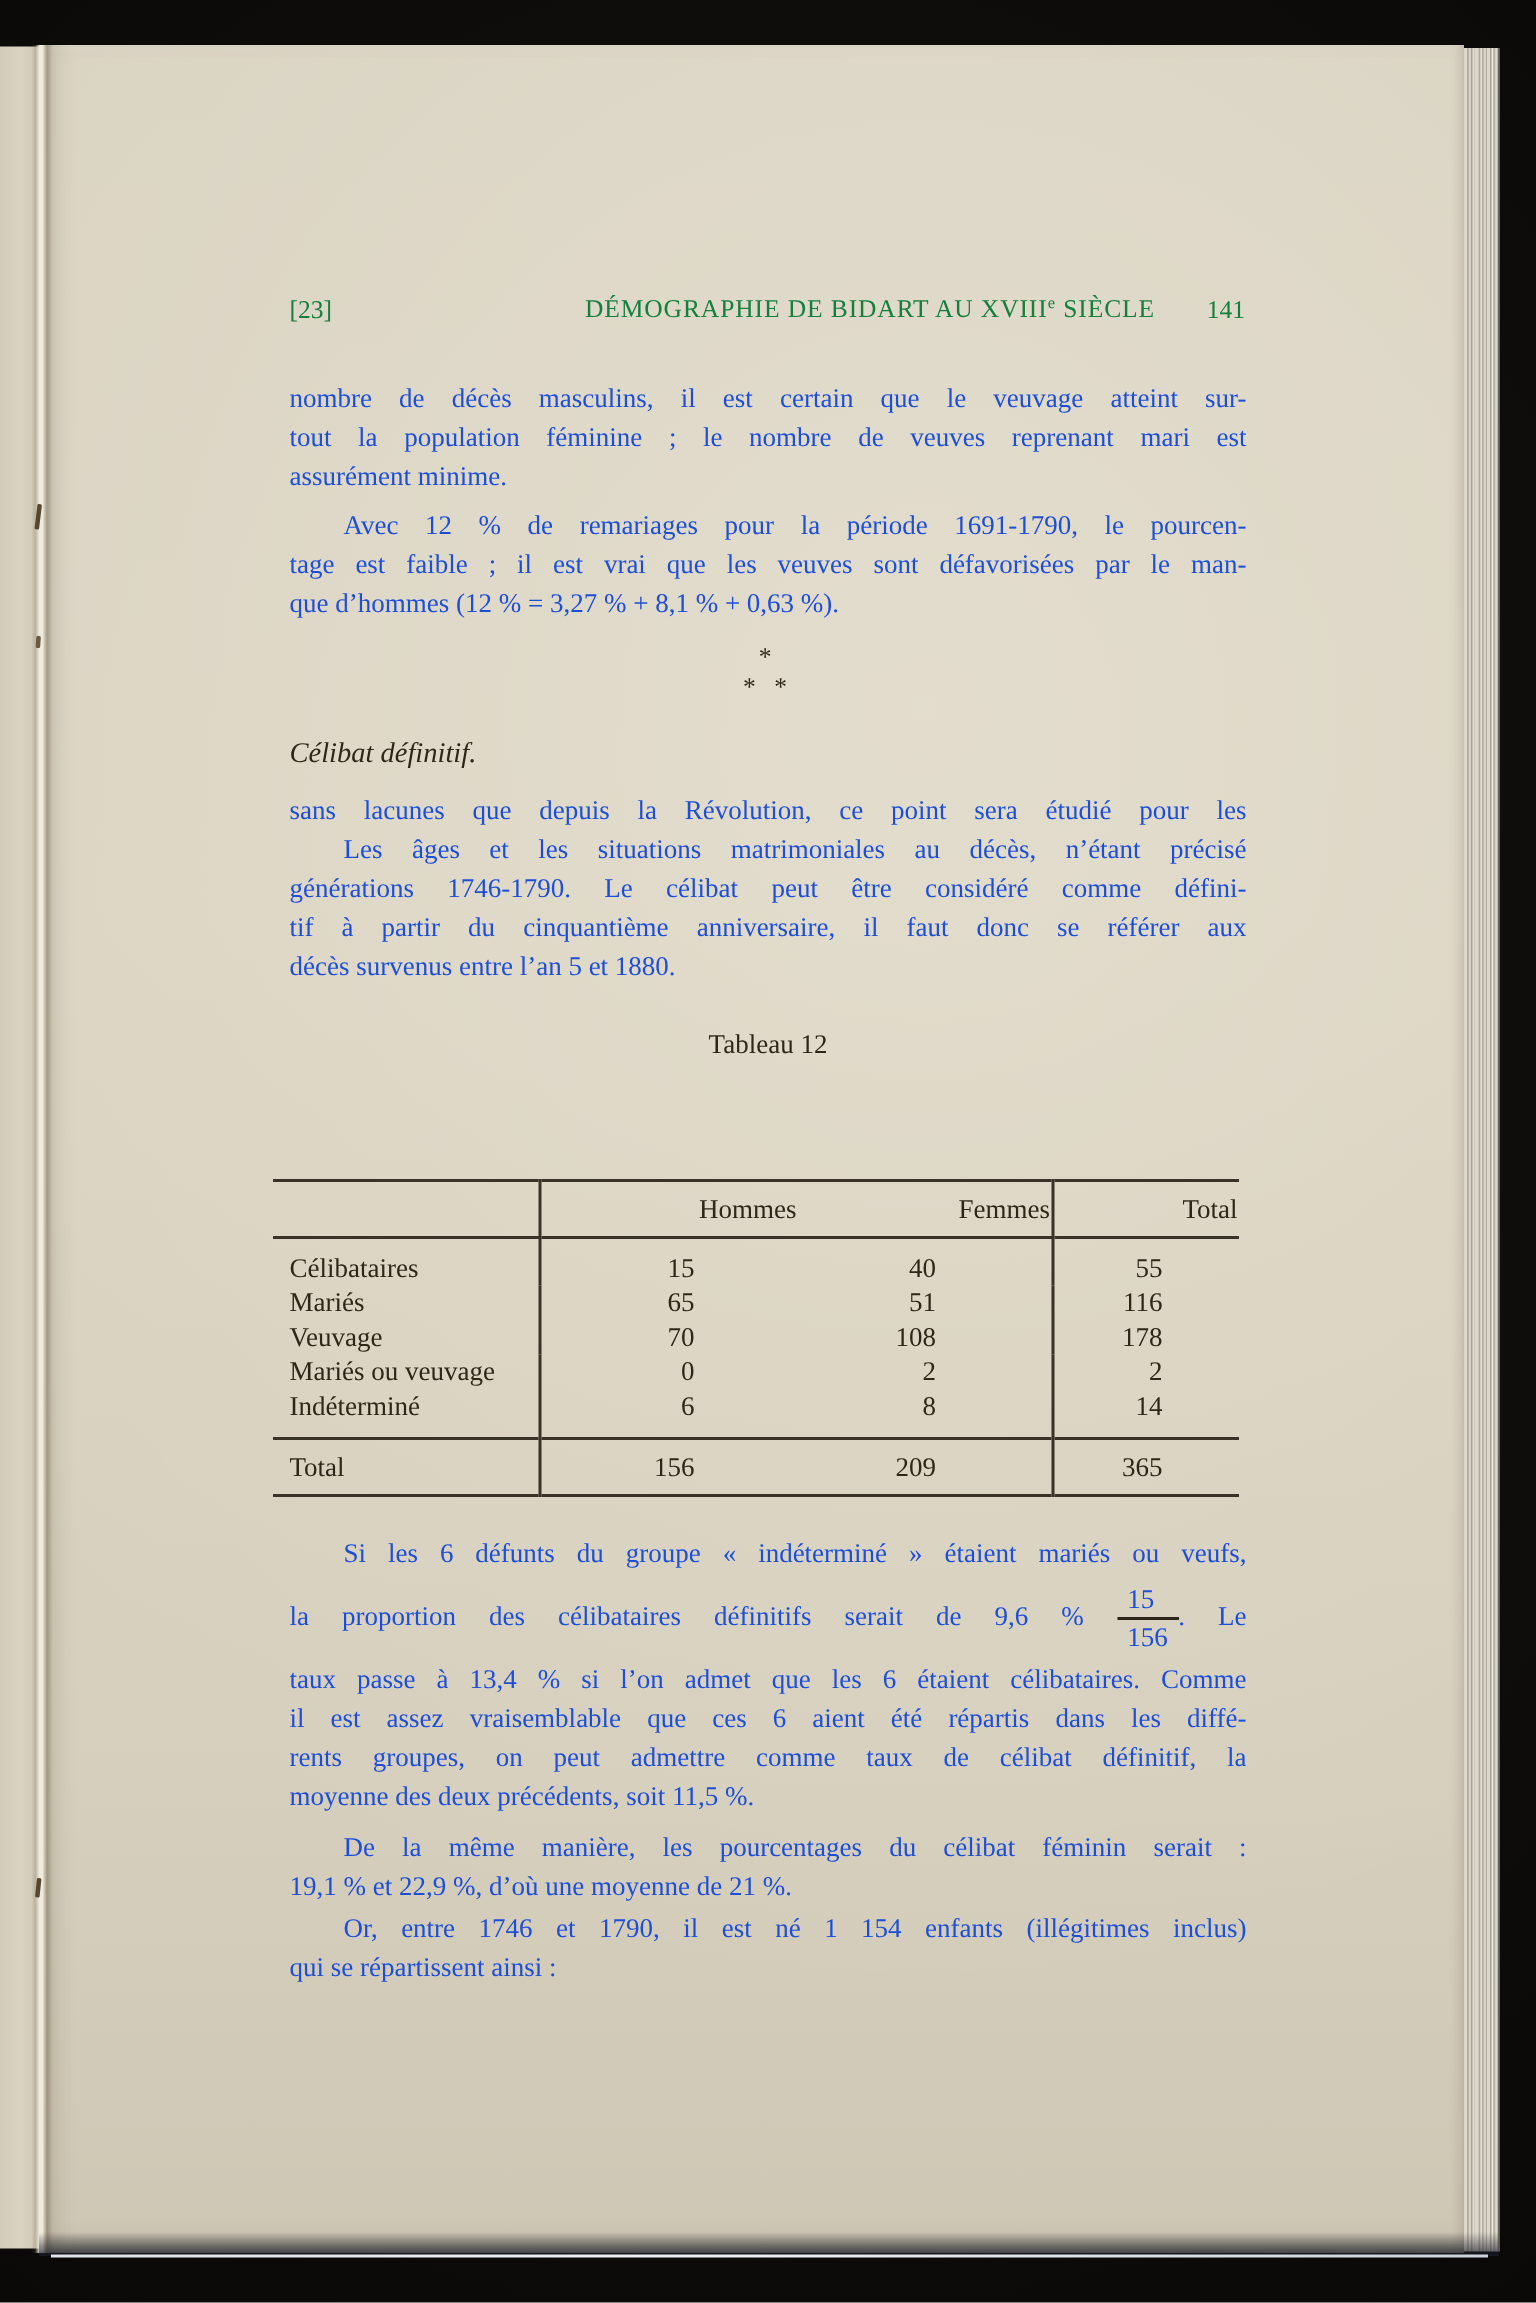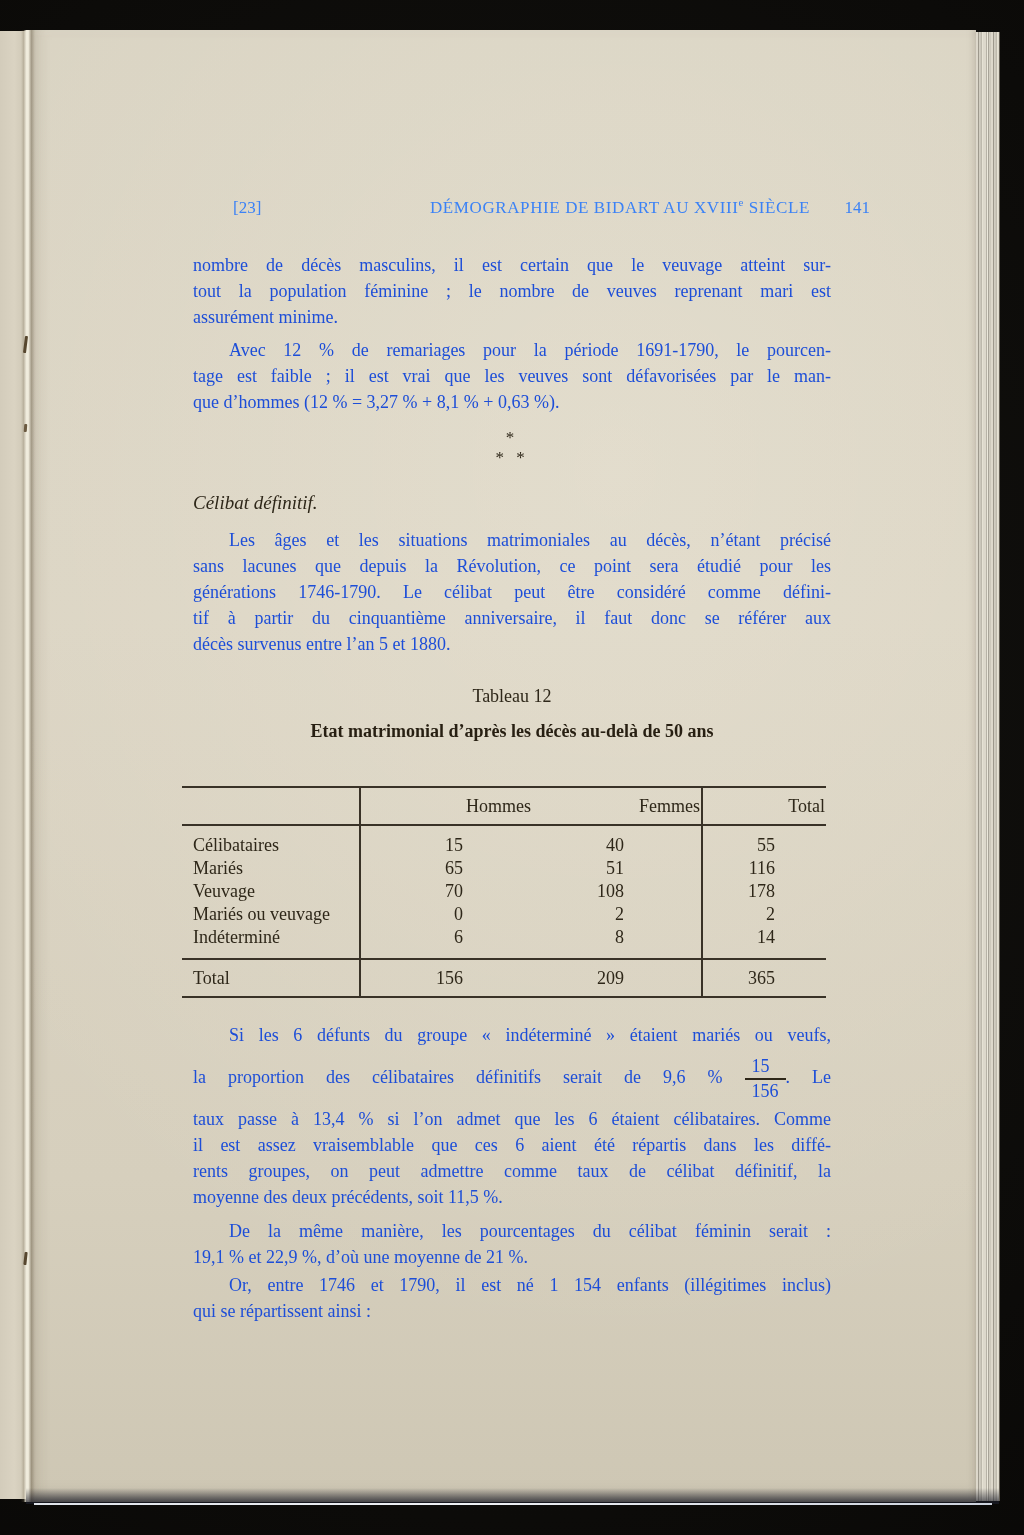--- a/index.html
+++ b/index.html
@@ -50,21 +50,21 @@
   }
   .bottom-edge {
     position:absolute; left:34px; top:1503px; width:958px; height:2px;
     background: linear-gradient(90deg, #dfe3ea 0%, #eef0f4 45%, #ccd2dd 100%);
   }
 
   
   .print { color:#2e2719; }
   .header {
     position:absolute; left:193px; top:196px; width:637px;
-    display:flex; align-items:baseline; font-size:17px; color:#3b82f6;margin-left:40px;
+    display:flex; align-items:baseline; font-size:17px; color:#15803d;
   }
   .href  { width:60px; }
   .htitle{ flex:1; text-align:right; letter-spacing:0.6px; white-space:nowrap; }
   .htitle sup { font-size:11px; }
   .hnum  { width:60px; text-align:right; }
 
   .para { position:absolute; left:193px; width:638px; font-size:18px; color:#1d4ed8; }
   .tline { height:26px; line-height:26px; text-align:justify; text-align-last:justify; white-space:normal; }
   .tline.last { text-align-last:left; }
   .tline.indent { text-indent:36px; }
@@ -146,29 +146,28 @@
     </div>
 
   <div class="stars">
     <div>*</div>
     <div>* *</div>
   </div>
 
   <div class="heading">Célibat définitif.</div>
 
   <div class="para p3">
+      <div class="tline">sans lacunes que depuis la Révolution, ce point sera étudié pour les</div>
       <div class="tline indent">Les âges et les situations matrimoniales au décès, n’étant précisé</div>
-      <div class="tline">sans lacunes que depuis la Révolution, ce point sera étudié pour les</div>
       <div class="tline">générations 1746-1790. Le célibat peut être considéré comme défini-</div>
       <div class="tline">tif à partir du cinquantième anniversaire, il faut donc se référer aux</div>
       <div class="tline last">décès survenus entre l’an 5 et 1880.</div>
     </div>
 
   <div class="tcaption">Tableau 12</div>
-  <div class="ttitle">Etat matrimonial d’après les décès au-delà de 50 ans</div>
 
   <table class="data-table">
     <colgroup>
         <col class="w0">
         <col class="w1">
         <col class="w2">
         <col class="w3">
       </colgroup>
     <thead>
       <tr>

